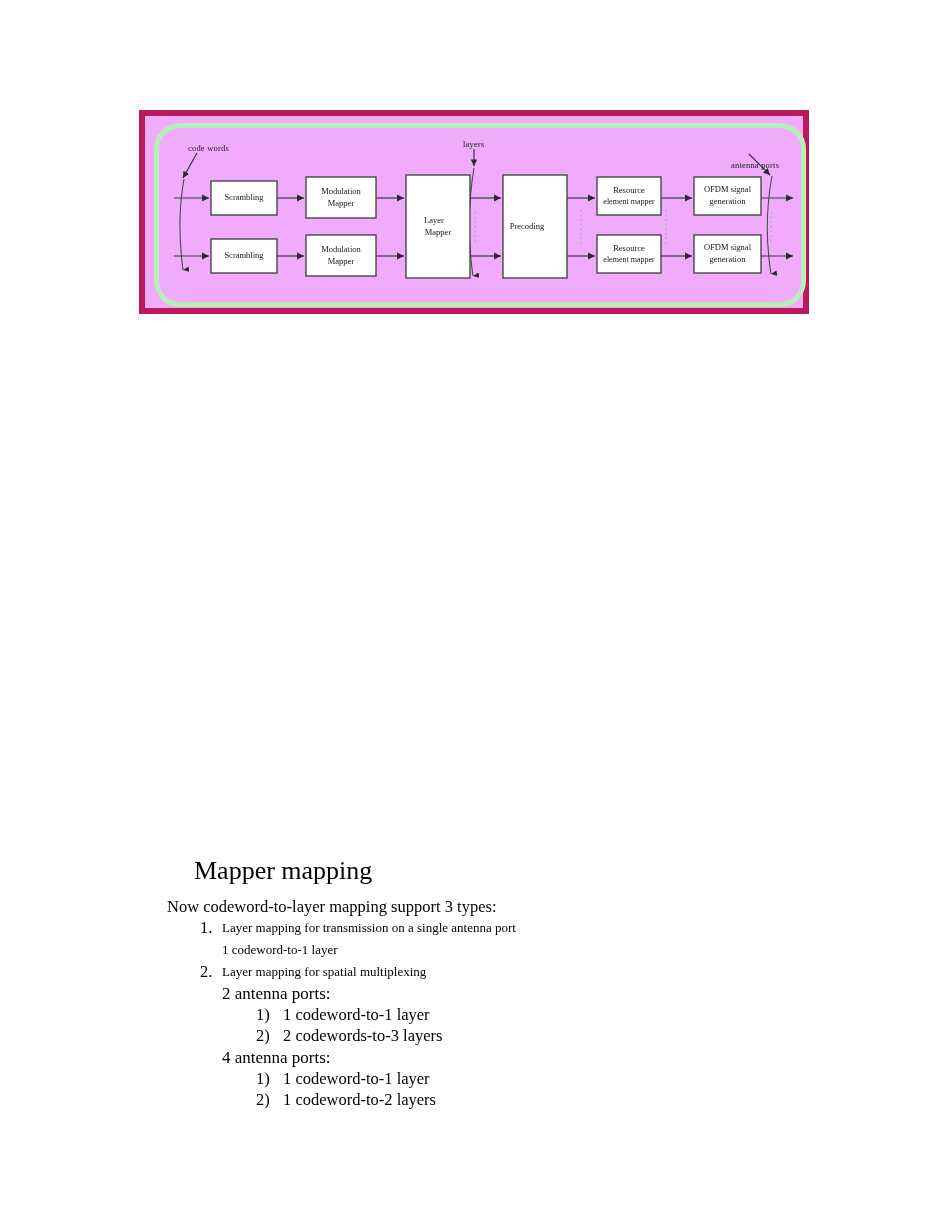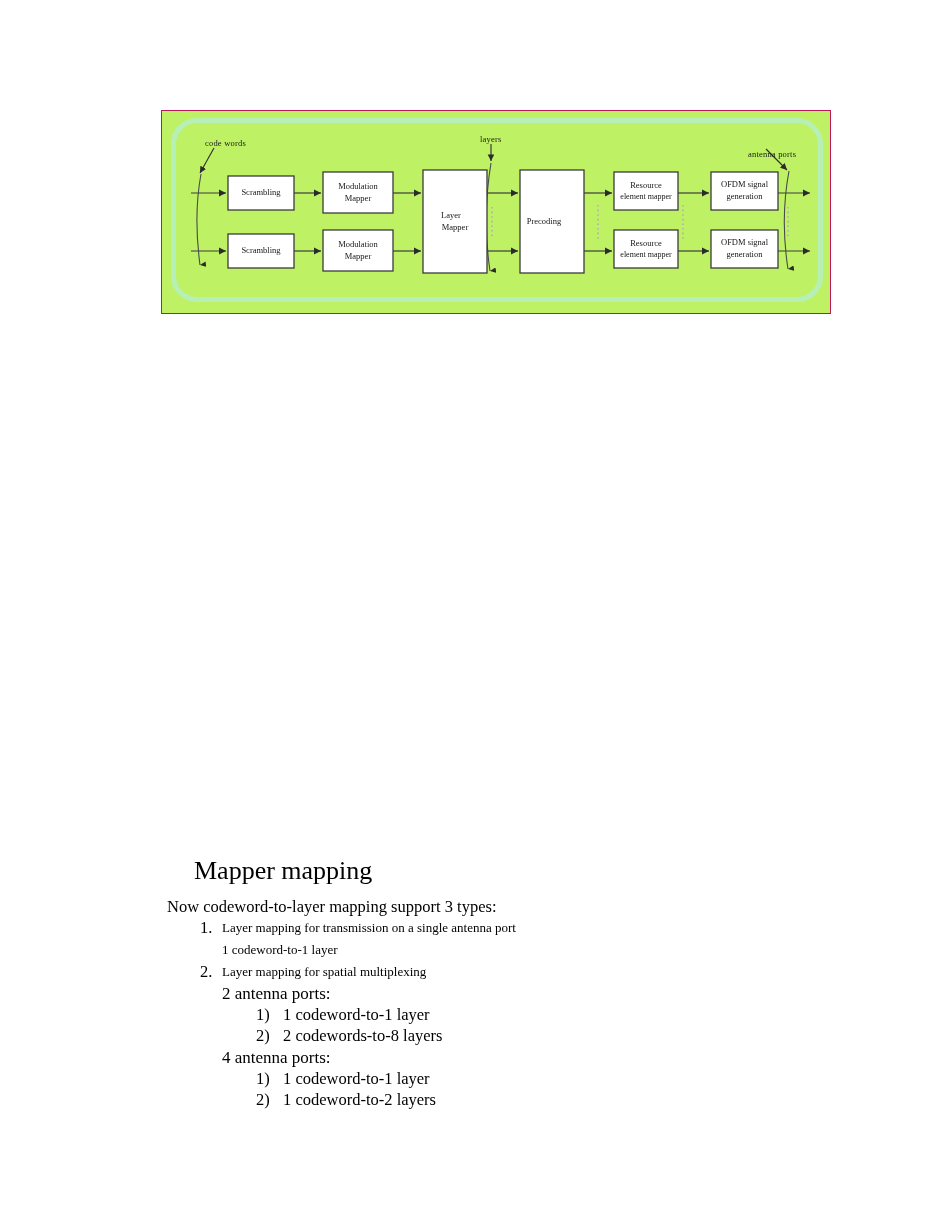--- a/index.html
+++ b/index.html
@@ -16,24 +16,23 @@
     overflow: hidden;
   }
 
   
   #figure-frame {
     position: absolute;
     left: 139px;
     top: 110px;
     width: 670px;
     height: 204px;
-    border: 1px solid #be185d;
+    border: 6px solid #be185d;
     box-sizing: border-box;
-    background: #bef264;
-    margin-left: 22px;
+    background: #f0abfc;
   }
   #green-capsule {
     position: absolute;
     left: 9px;
     top: 7px;
     width: 652px;
     height: 184px;
     border: 5px solid #b6f0b6;
     border-radius: 26px;
     box-sizing: border-box;
@@ -173,21 +172,21 @@
         <rect x="452" y="61" width="64" height="38"></rect>
         <rect x="452" y="119" width="64" height="38"></rect>
         <rect x="549" y="61" width="67" height="38"></rect>
         <rect x="549" y="119" width="67" height="38"></rect>
       </g>
     </svg>
   </div>
 
   <div class="fig-label" style="left:43px; top:27px;">code words</div>
   <div class="fig-label" style="left:318px; top:23px;">layers</div>
-  <div class="fig-label" style="left:586px; top:38px;">antenna ports</div>
+  <div class="fig-label" style="left:586px; top:44px;">antenna ports</div>
 
   <div class="box-label" style="left:66px; top:76px; width:66px;">Scrambling</div>
   <div class="box-label" style="left:66px; top:134px; width:66px;">Scrambling</div>
 
   <div class="box-label" style="left:161px; top:70px; width:70px;">Modulation</div>
   <div class="box-label" style="left:161px; top:82px; width:70px;">Mapper</div>
 
   <div class="box-label" style="left:161px; top:128px; width:70px;">Modulation</div>
   <div class="box-label" style="left:161px; top:140px; width:70px;">Mapper</div>
 
@@ -219,21 +218,21 @@
   <div class="lvl1-text" style="left:222px; top:917px;">Layer mapping for transmission on a single antenna port</div>
   <div class="lvl1-text" style="left:222px; top:939px;">1 codeword-to-1 layer</div>
 
   <div class="lvl1" style="left:200px; top:961px;">2.</div>
   <div class="lvl1-text" style="left:222px; top:961px;">Layer mapping for spatial multiplexing</div>
 
   <div class="lvl2" style="left:222px; top:983px;">2 antenna ports:</div>
   <div class="lvl3" style="left:256px; top:1004px;">1)</div>
   <div class="lvl3" style="left:283px; top:1004px;">1 codeword-to-1 layer</div>
   <div class="lvl3" style="left:256px; top:1025px;">2)</div>
-  <div class="lvl3" style="left:283px; top:1025px;">2 codewords-to-8 layers</div>
+  <div class="lvl3" style="left:283px; top:1025px;">2 codewords-to-3 layers</div>
 
   <div class="lvl2" style="left:222px; top:1047px;">4 antenna ports:</div>
   <div class="lvl3" style="left:256px; top:1068px;">1)</div>
   <div class="lvl3" style="left:283px; top:1068px;">1 codeword-to-1 layer</div>
   <div class="lvl3" style="left:256px; top:1089px;">2)</div>
   <div class="lvl3" style="left:283px; top:1089px;">1 codeword-to-2 layers</div>
 
 </div>
 
 </body></html>

